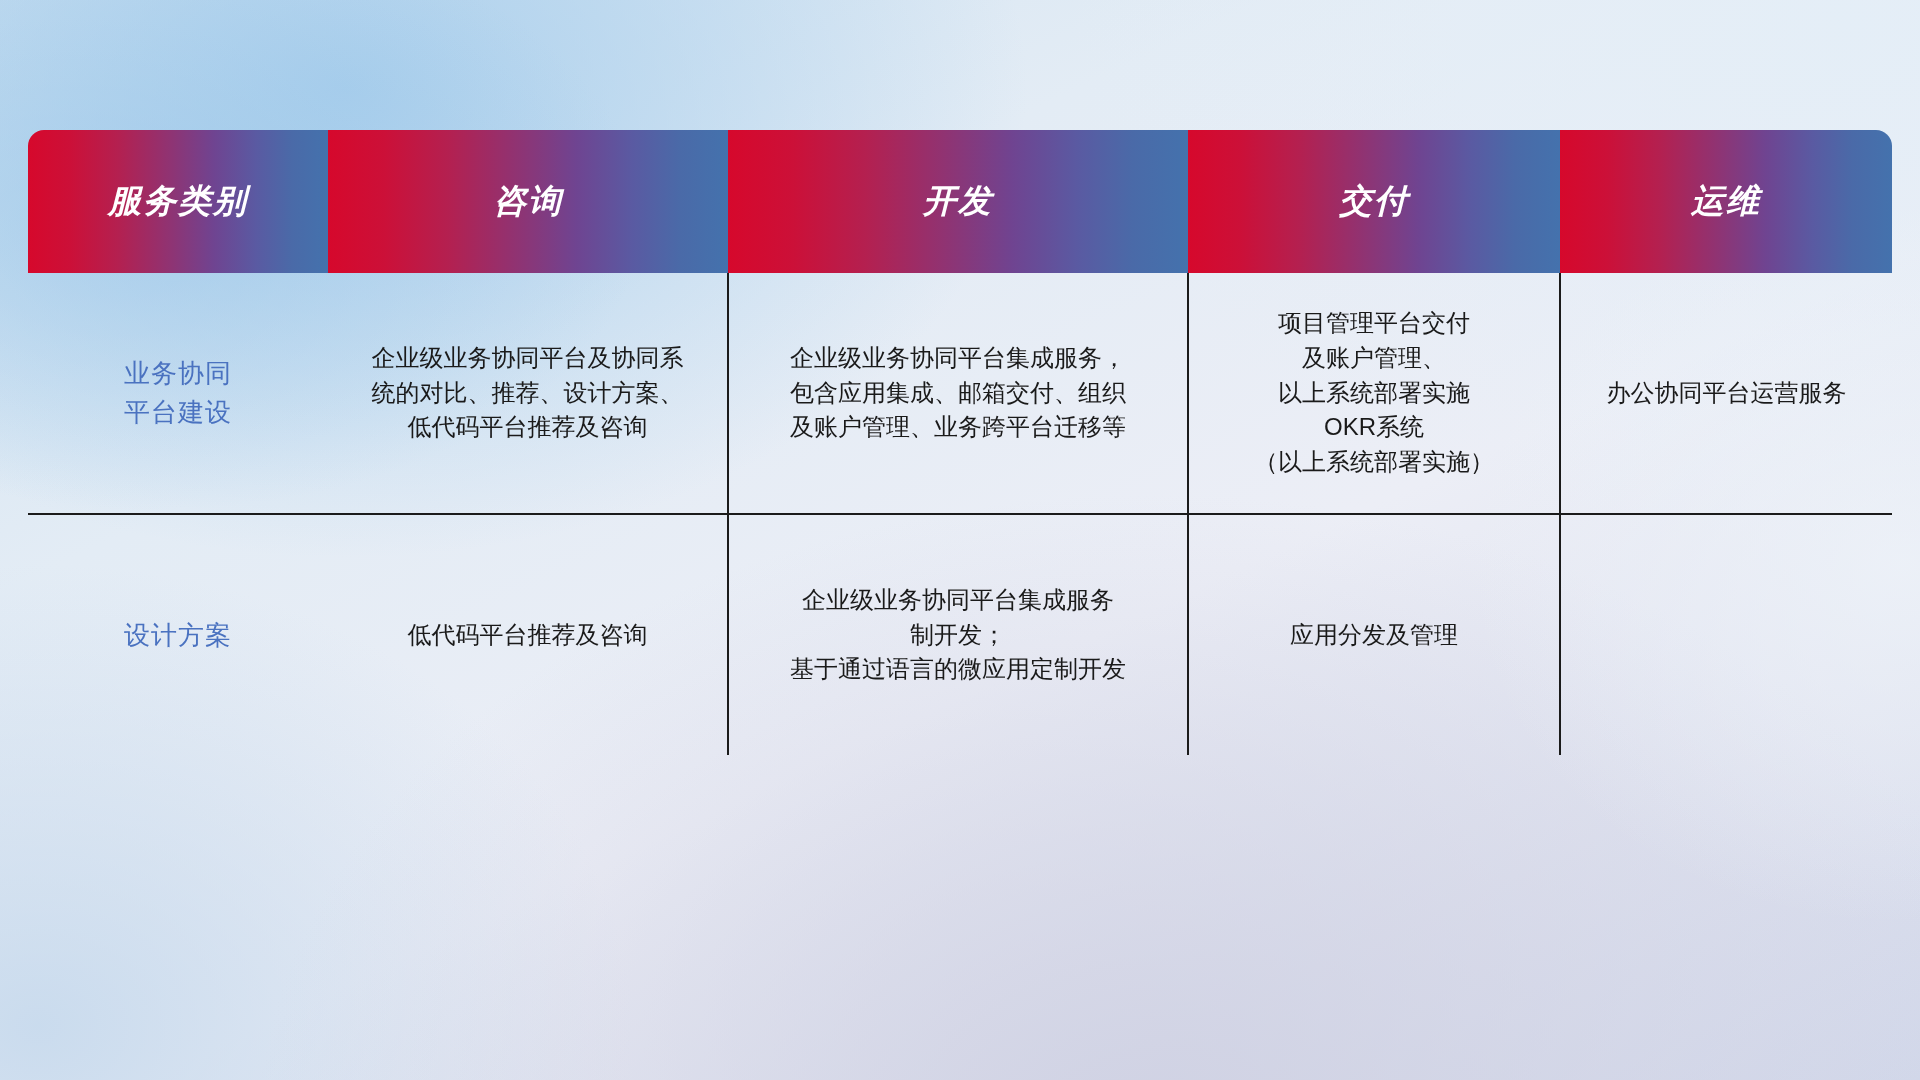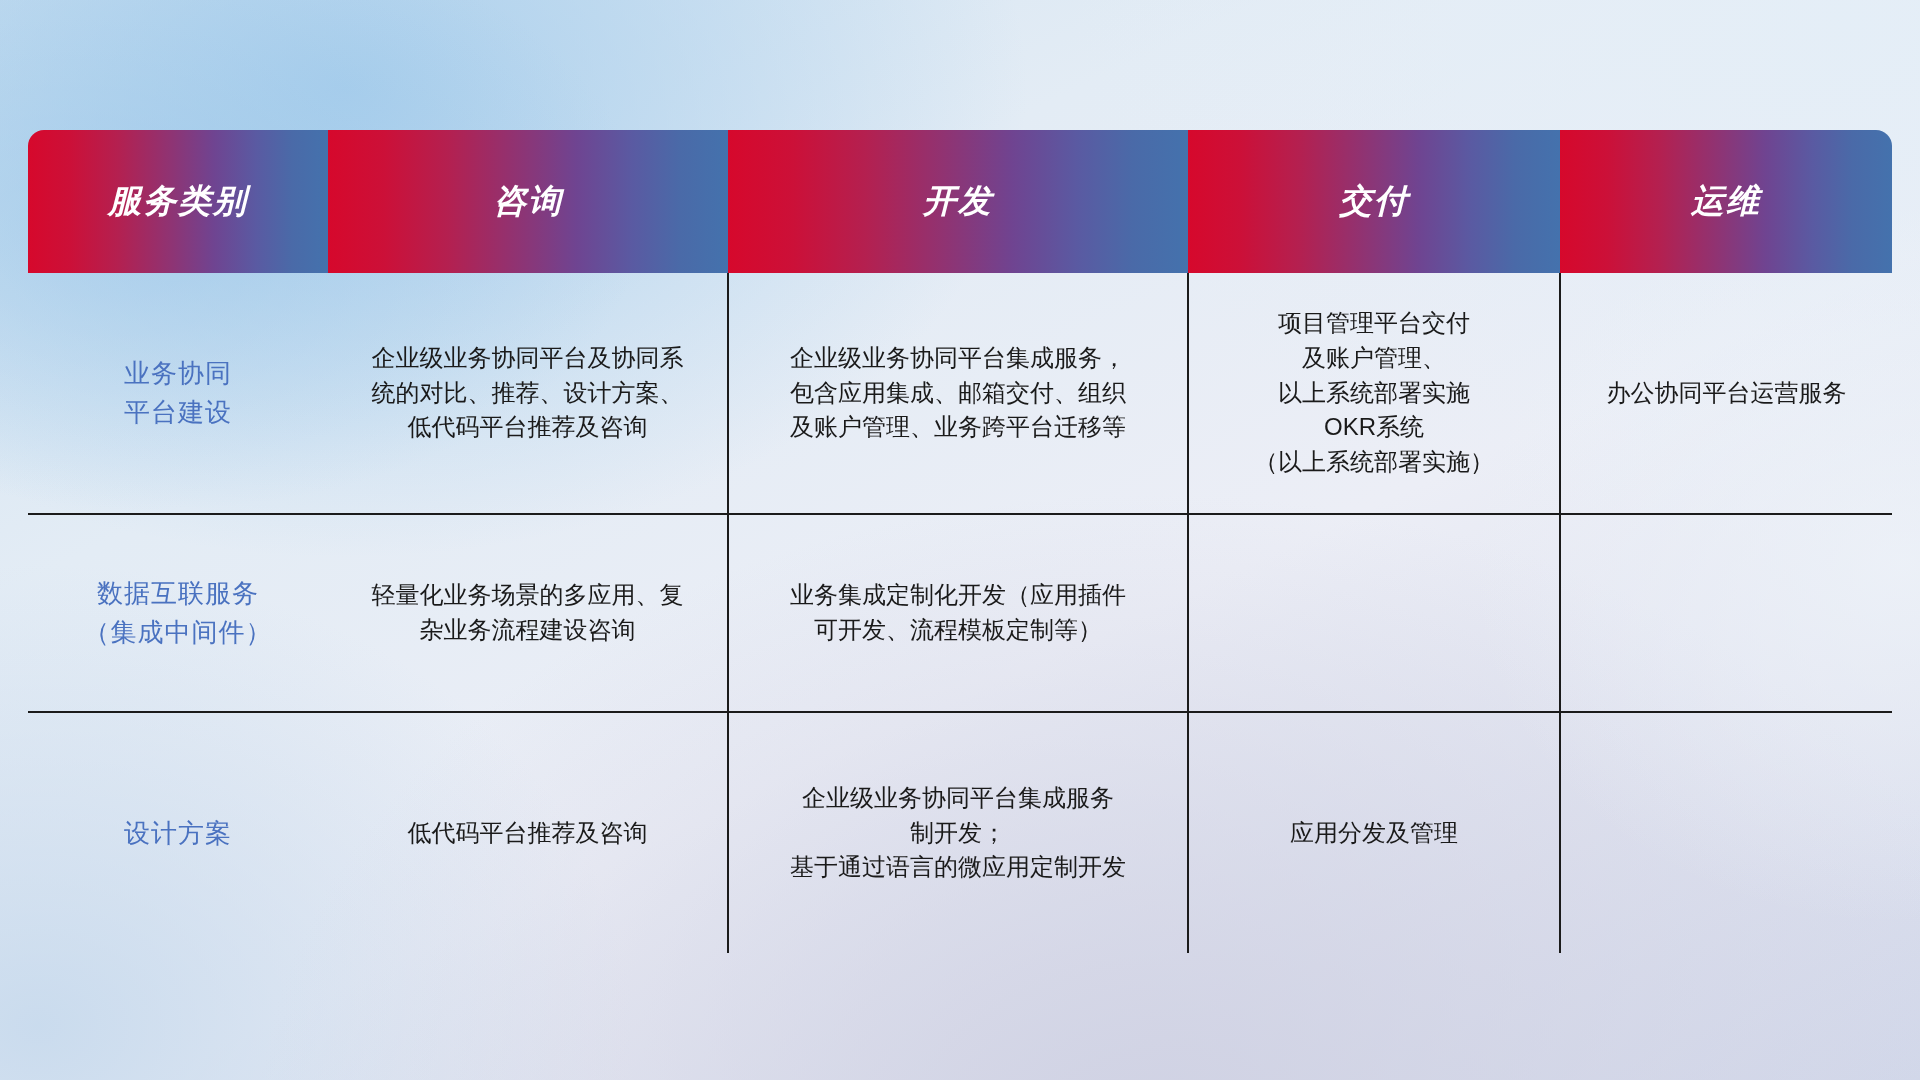--- a/index.html
+++ b/index.html
@@ -156,36 +156,20 @@
             <span class="cell-line">及账户管理、</span>
             <span class="cell-line">以上系统部署实施</span>
             <span class="cell-line">OKR系统</span>
             <span class="cell-line">（以上系统部署实施）</span>
           </td>
           <td>
             <span class="cell-line">办公协同平台运营服务</span>
           </td>
         </tr>
 
-        <tr class="r2">
-          <td class="cat">
-            <span class="cell-line">数据互联服务</span>
-            <span class="cell-line">（集成中间件）</span>
-          </td>
-          <td>
-            <span class="cell-line">轻量化业务场景的多应用、复</span>
-            <span class="cell-line">杂业务流程建设咨询</span>
-          </td>
-          <td>
-            <span class="cell-line">业务集成定制化开发（应用插件</span>
-            <span class="cell-line">可开发、流程模板定制等）</span>
-          </td>
-          <td class="empty"></td>
-          <td class="empty"></td>
-        </tr>
 
         <tr class="r3">
           <td class="cat">
             <span class="cell-line">设计方案</span>
           </td>
           <td>
             <span class="cell-line">低代码平台推荐及咨询</span>
           </td>
           <td>
             <span class="cell-line">企业级业务协同平台集成服务</span>

